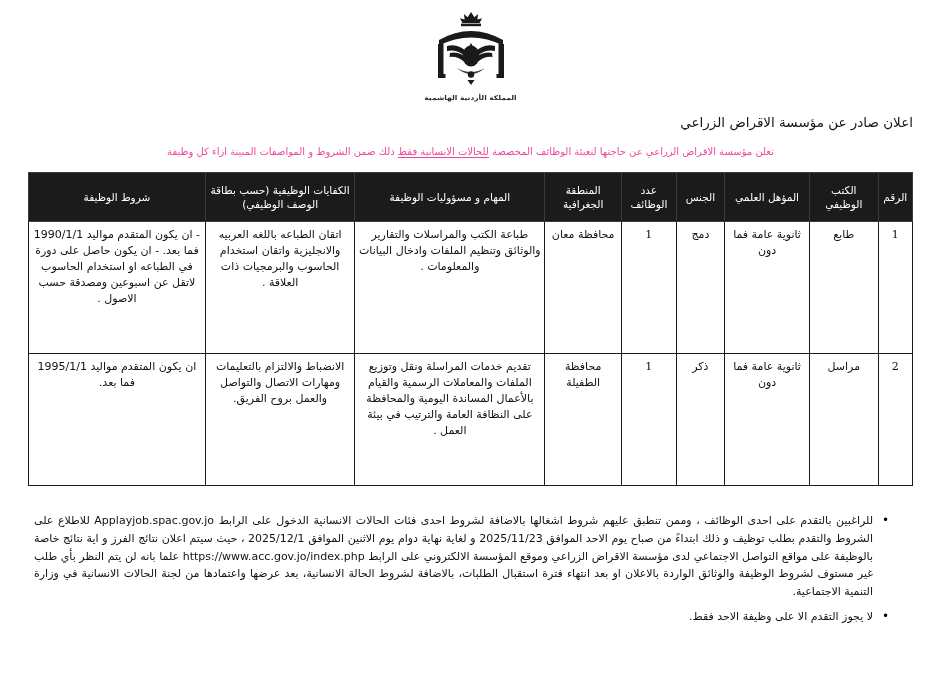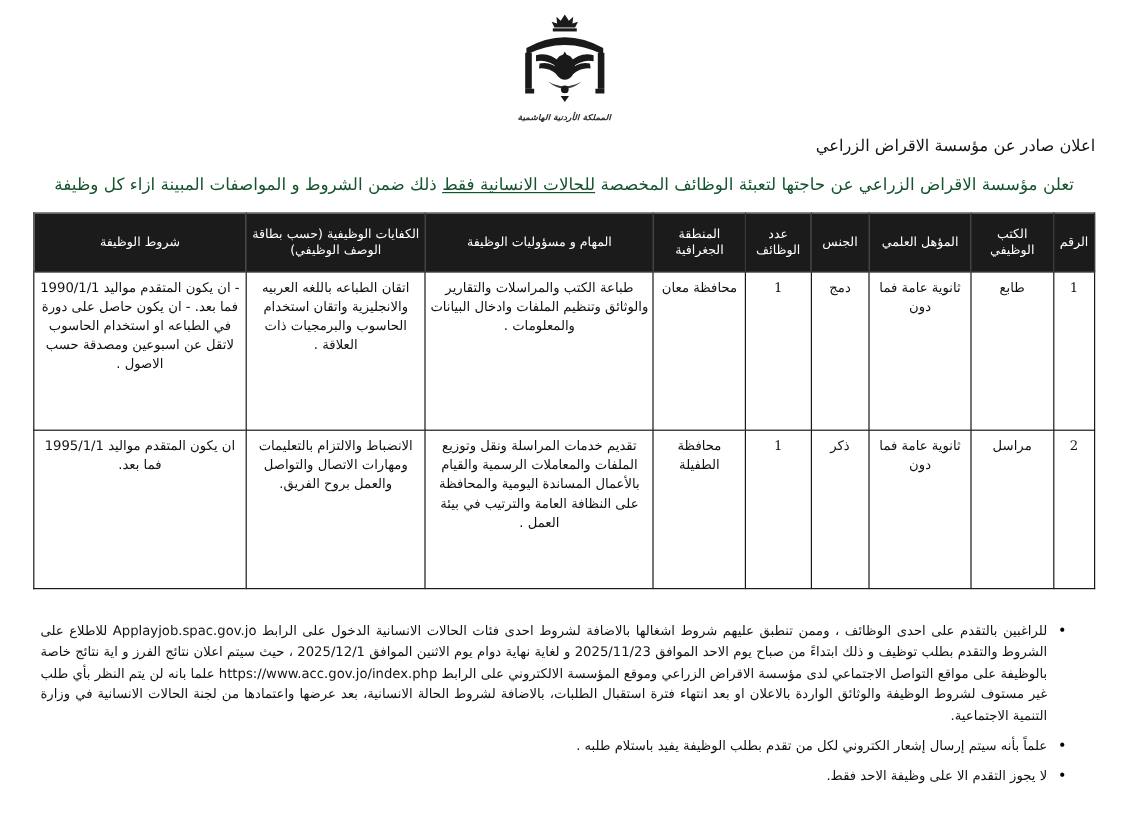--- a/index.html
+++ b/index.html
@@ -23,21 +23,20 @@
     padding: 0 28px;
   }
 
   
   .emblem-wrap {
     width: 100%;
     text-align: center;
     padding-top: 10px;
     height: 108px;
     box-sizing: border-box;
-    font-style: italic;
   }
   .emblem {
     display: inline-block;
     position: relative;
     width: 96px;
     height: 78px;
   }
   .emblem svg { display: block; }
   .emblem-caption {
     font-size: 6.5px;
@@ -51,22 +50,22 @@
 
   
   .doc-title {
     font-size: 13.5px;
     color: #151515;
     margin: 6px 0 0 0;
     letter-spacing: 0px;
   }
   .doc-subtitle {
     text-align: center;
-    font-size: 14px;
-    color: #14532d;
+    font-size: 10px;
+    color: #ec4899;
     margin: 16px 0 0 0;
     white-space: nowrap;
   }
   .doc-subtitle .underlined {
     text-decoration: underline;
     text-underline-offset: 2px;
   }
 
   
   table.jobs {
@@ -232,17 +231,16 @@
         <td class="region">محافظة الطفيلة</td>
         <td class="duties">تقديم خدمات المراسلة ونقل وتوزيع الملفات والمعاملات الرسمية والقيام بالأعمال المساندة اليومية والمحافظة على النظافة العامة والترتيب في بيئة العمل .</td>
         <td class="comp">الانضباط والالتزام بالتعليمات ومهارات الاتصال والتواصل والعمل بروح الفريق.</td>
         <td class="cond">ان يكون المتقدم مواليد 1995/1/1 فما بعد.</td>
       </tr>
     </tbody>
   </table>
 
   <ul class="notes">
     <li class="first">للراغبين بالتقدم على احدى الوظائف ، وممن تنطبق عليهم شروط اشغالها بالاضافة لشروط احدى فئات الحالات الانسانية الدخول على الرابط Applayjob.spac.gov.jo للاطلاع على الشروط والتقدم بطلب توظيف و ذلك ابتداءً من صباح يوم الاحد الموافق 2025/11/23 و لغاية نهاية دوام يوم الاثنين الموافق 2025/12/1 ، حيث سيتم اعلان نتائج الفرز و اية نتائج خاصة بالوظيفة على مواقع التواصل الاجتماعي لدى مؤسسة الاقراض الزراعي وموقع المؤسسة الالكتروني على الرابط https://www.acc.gov.jo/index.php علما بانه لن يتم النظر بأي طلب غير مستوف لشروط الوظيفة والوثائق الواردة بالاعلان او بعد انتهاء فترة استقبال الطلبات، بالاضافة لشروط الحالة الانسانية، بعد عرضها واعتمادها من لجنة الحالات الانسانية في وزارة التنمية الاجتماعية.</li>
-    <li>علماً بأنه سيتم إرسال إشعار الكتروني لكل من تقدم بطلب الوظيفة يفيد باستلام طلبه .</li>
     <li>لا يجوز التقدم الا على وظيفة الاحد فقط.</li>
   </ul>
 
 </div>
 
 </body></html>

